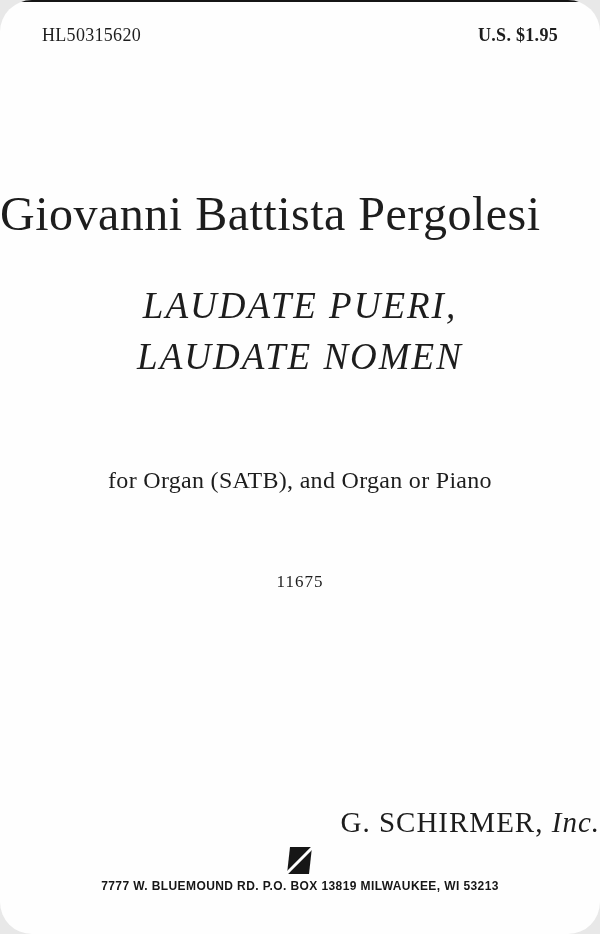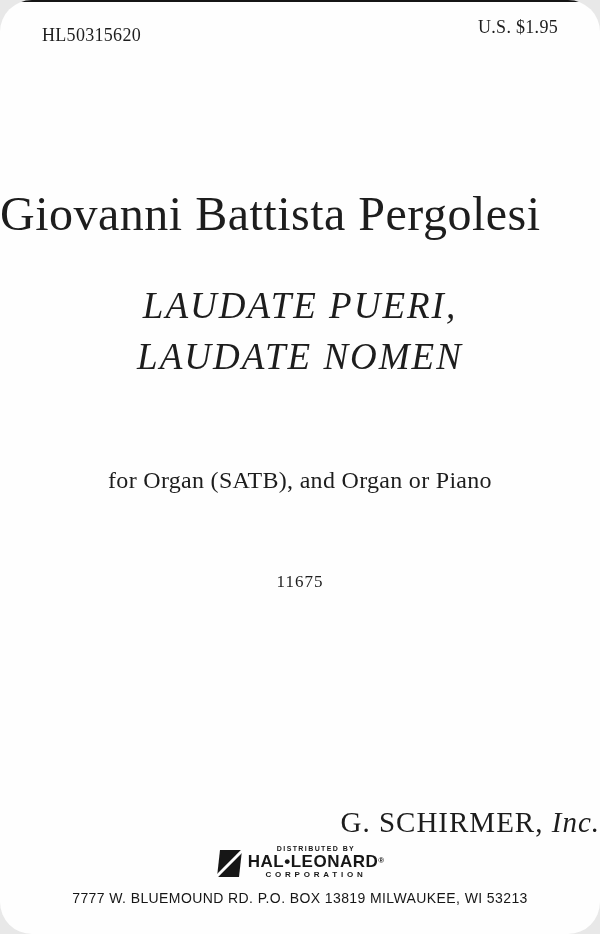--- a/index.html
+++ b/index.html
@@ -15,22 +15,22 @@
   }
   .topline {
     position:absolute; top:0; left:0;
     width:100%; height:2px; background:#151515;
   }
   .header-left {
     position:absolute; top:25px; left:42px;
     font-size:18px; letter-spacing:0.3px;
   }
   .header-right {
-    position:absolute; top:17px; right:42px;
-    font-size:18px; letter-spacing:0.3px;
+    position:absolute; top:25px; right:42px;
+    font-size:18px; letter-spacing:0.3px;font-weight:bold;
   }
   .composer {
     position:absolute; top:186px; left:0; width:100%;
     font-size:48px; letter-spacing:0.5px;
   }
   .title-block {
     position:absolute; top:280px; left:0; width:100%;
     text-align:center; font-size:37px; line-height:51px;
     letter-spacing:2px;
     font-style:italic;
@@ -63,22 +63,22 @@
   .hal-name {
     font-size:17px; font-weight:bold; letter-spacing:0.5px;
     line-height:15px; white-space:nowrap;
   }
   .hal-name sup { font-size:8px; vertical-align:4px; letter-spacing:0; }
   .corp {
     font-size:8px; font-weight:bold; letter-spacing:3.8px;
     line-height:9px; margin-top:1px; white-space:nowrap;
   }
   .address {
-    font-size:14px; font-weight:normal; letter-spacing:0.4px;
-    margin-top:11px; white-space:nowrap;
+    font-size:12px; font-weight:bold; letter-spacing:0.4px;
+    margin-top:3px; white-space:nowrap;
   }
 </style>
 </head>
 <body>
 
 <div class="page">
   <div class="topline"></div>
 
   <div class="header-left">HL50315620</div>
   <div class="header-right">U.S. $1.95</div>
@@ -98,23 +98,16 @@
     <span>G. SCHIRMER,</span>
     <span class="inc">Inc.</span>
   </div>
 
   <div class="distributor">
     <div class="logo-row">
       <svg class="logo-mark" viewBox="0 0 28 31">
         <polygon points="4,2 26,2 23,29 1,29" fill="#161616"></polygon>
         <line x1="-2" y1="31" x2="28" y2="1" stroke="#fefefe" stroke-width="3"></line>
       </svg>
-      <div class="logo-text">
-        <div class="dist-label">DISTRIBUTED BY</div>
-        <div class="hal-name">
-          <span>HAL•LEONARD</span><sup>®</sup>
-        </div>
-        <div class="corp">CORPORATION</div>
-      </div>
     </div>
     <div class="address">7777 W. BLUEMOUND RD. P.O. BOX 13819 MILWAUKEE, WI 53213</div>
   </div>
 </div>
 
 </body></html>

